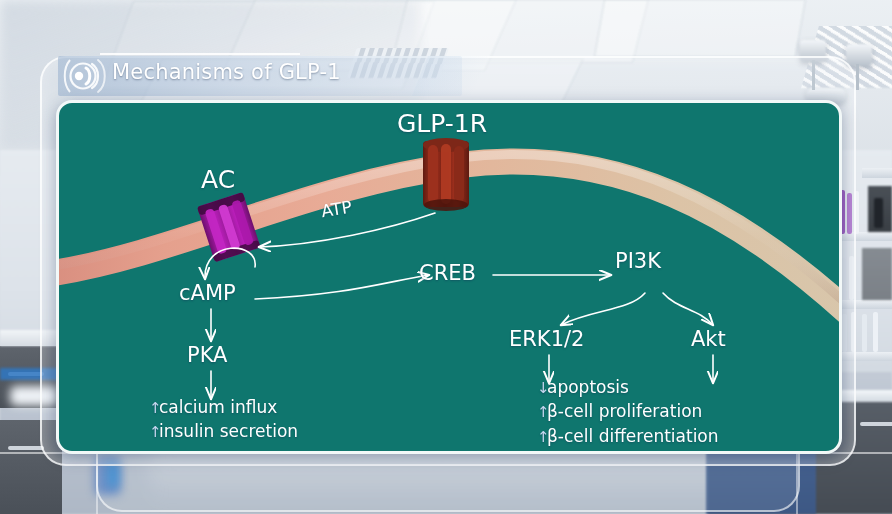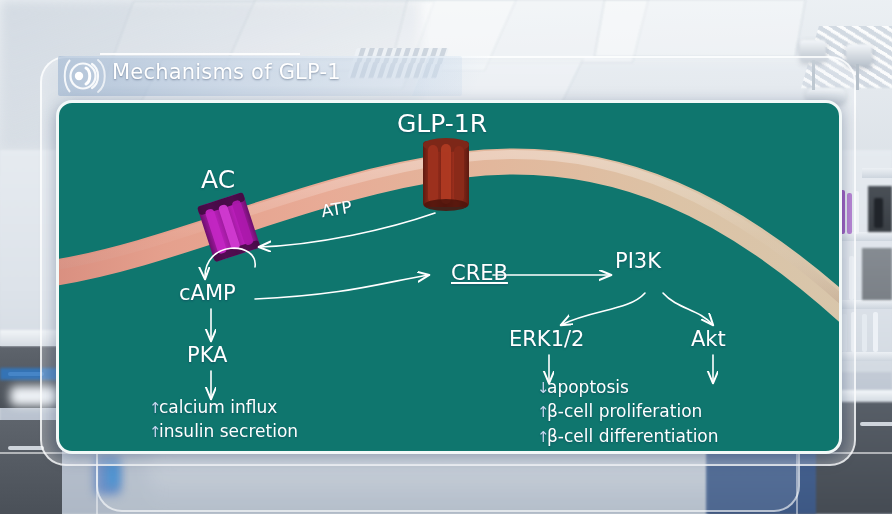--- a/index.html
+++ b/index.html
@@ -287,21 +287,21 @@
         <path d="M654 252 L 654 280"></path>
       </g>
     </svg>
 
     <div class="lab big" style="left:338px;top:6px;">GLP-1R</div>
     <div class="lab big" style="left:126px;top:62px;margin-left:16px;">AC</div>
     <div class="lab small" style="left:262px;top:96px;transform:rotate(-9deg);">ATP</div>
 
     <div class="lab" style="left:120px;top:178px;">cAMP</div>
     <div class="lab" style="left:128px;top:240px;text-align:right;">PKA</div>
-    <div class="lab" style="left:392px;top:158px;text-decoration:underline;">CREB</div>
+    <div class="lab" style="left:360px;top:158px;">CREB</div>
     <div class="lab" style="left:556px;top:146px;">PI3K</div>
     <div class="lab" style="left:450px;top:224px;">ERK1/2</div>
     <div class="lab" style="left:632px;top:224px;text-align:right;">Akt</div>
 
     <div class="bullets" id="left-outcomes" style="left:90px;top:292px;">
         <div><span class="arrowglyph">↑</span><span>calcium influx</span></div>
         <div><span class="arrowglyph">↑</span><span>insulin secretion</span></div>
       </div>
     <div class="bullets" id="right-outcomes" style="left:478px;top:272px;">
         <div><span class="arrowglyph">↓</span><span>apoptosis</span></div>

